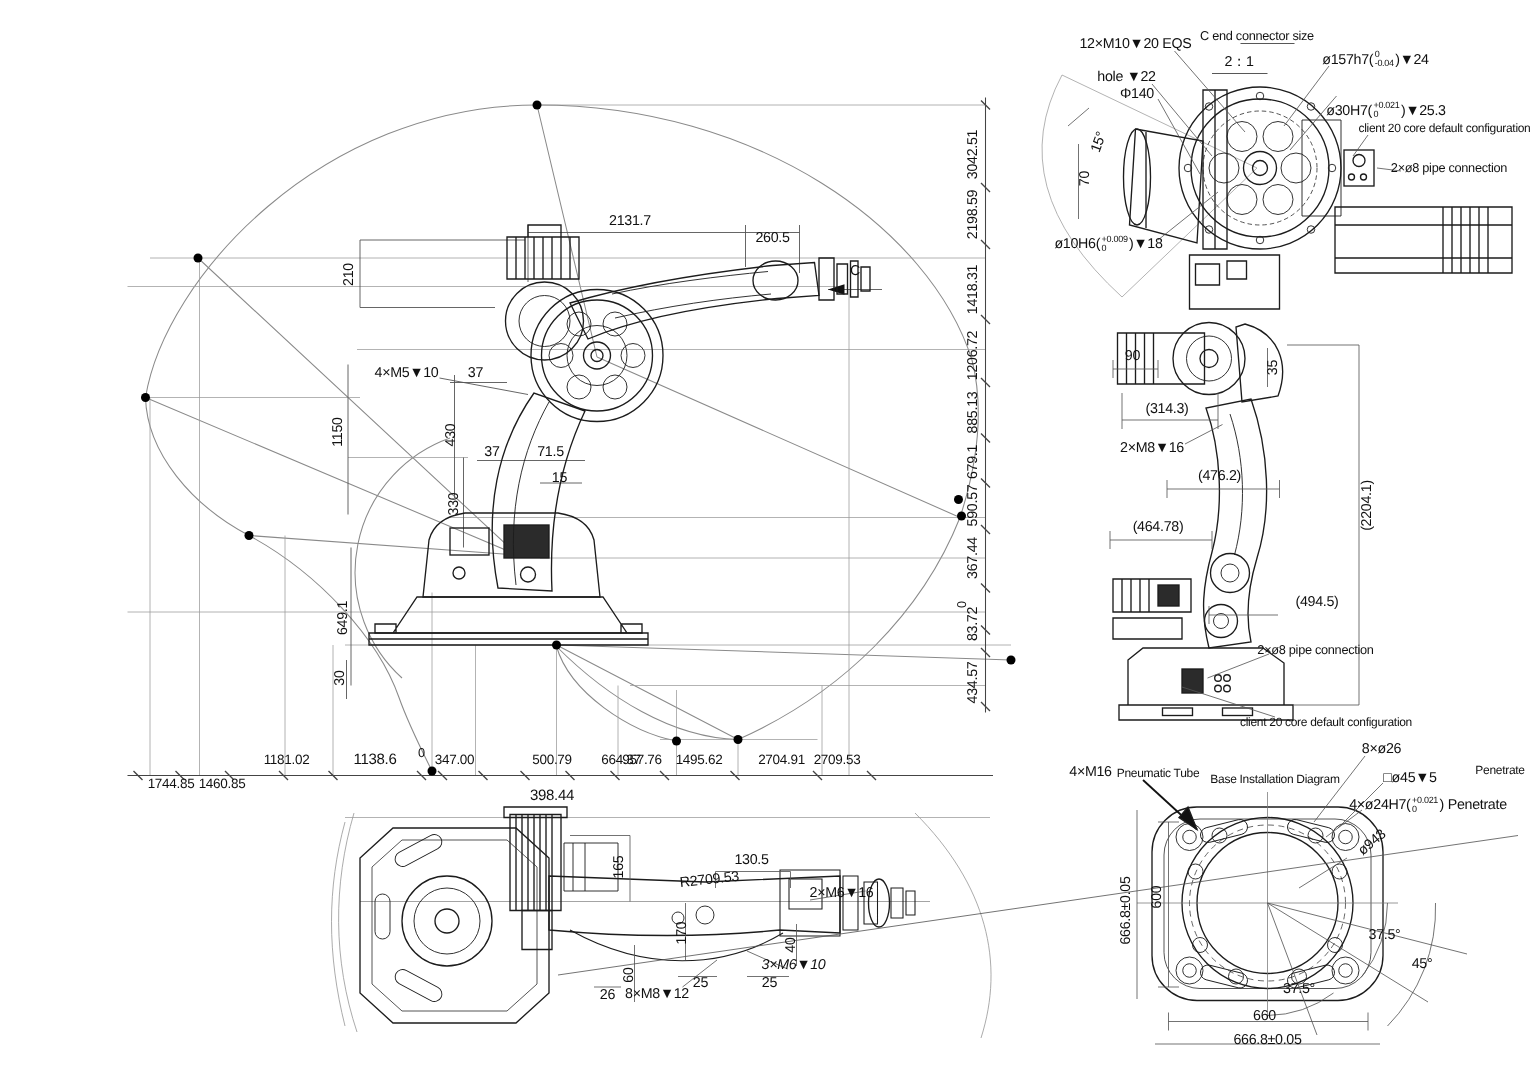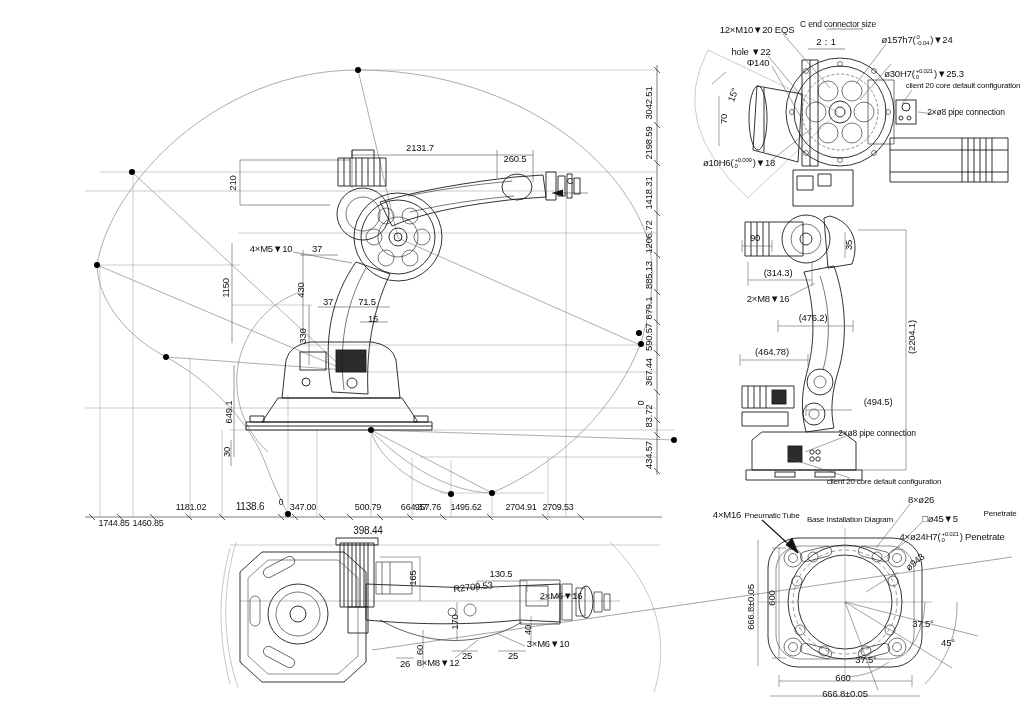--- a/index.html
+++ b/index.html
@@ -343,17 +343,17 @@
       <div class="lbl" style="left: 845px; top: 694px; transform: translate(-50%, -50%);">666.8±0.05</div>
       <div class="lbl" style="left: 413px; top: 578px; transform: translate(-50%, -50%) rotate(-90deg);">165</div>
       <div class="lbl" style="left: 473px; top: 587px; transform: translate(-50%, -50%) rotate(-6deg);">R2709.53</div>
       <div class="lbl" style="left: 501px; top: 574px; transform: translate(-50%, -50%);">130.5</div>
       <div class="lbl" style="left: 561px; top: 596px; transform: translate(-50%, -50%);">2×M6▼16</div>
       <div class="lbl" style="left: 528px; top: 630px; transform: translate(-50%, -50%) rotate(-90deg);">40</div>
       <div class="lbl" style="left: 455px; top: 622px; transform: translate(-50%, -50%) rotate(-90deg);">170</div>
       <div class="lbl" style="left: 420px; top: 650px; transform: translate(-50%, -50%) rotate(-90deg);">60</div>
       <div class="lbl" style="left: 467px; top: 656px; transform: translate(-50%, -50%);">25</div>
       <div class="lbl" style="left: 513px; top: 656px; transform: translate(-50%, -50%);">25</div>
-      <div class="lbl" style="left: 548px; top: 644px; transform: translate(-50%, -50%);">3×M6▼10</div>
+      <div class="lbl" style="left: 529px; top: 644px; transform: translate(-50%, -50%); font-style: italic;">3×M6▼10</div>
       <div class="lbl" style="left: 405px; top: 664px; transform: translate(-50%, -50%);">26</div>
       <div class="lbl" style="left: 438px; top: 663px; transform: translate(-50%, -50%);">8×M8▼12</div>
     </div>
 </div>
 
 </body></html>

